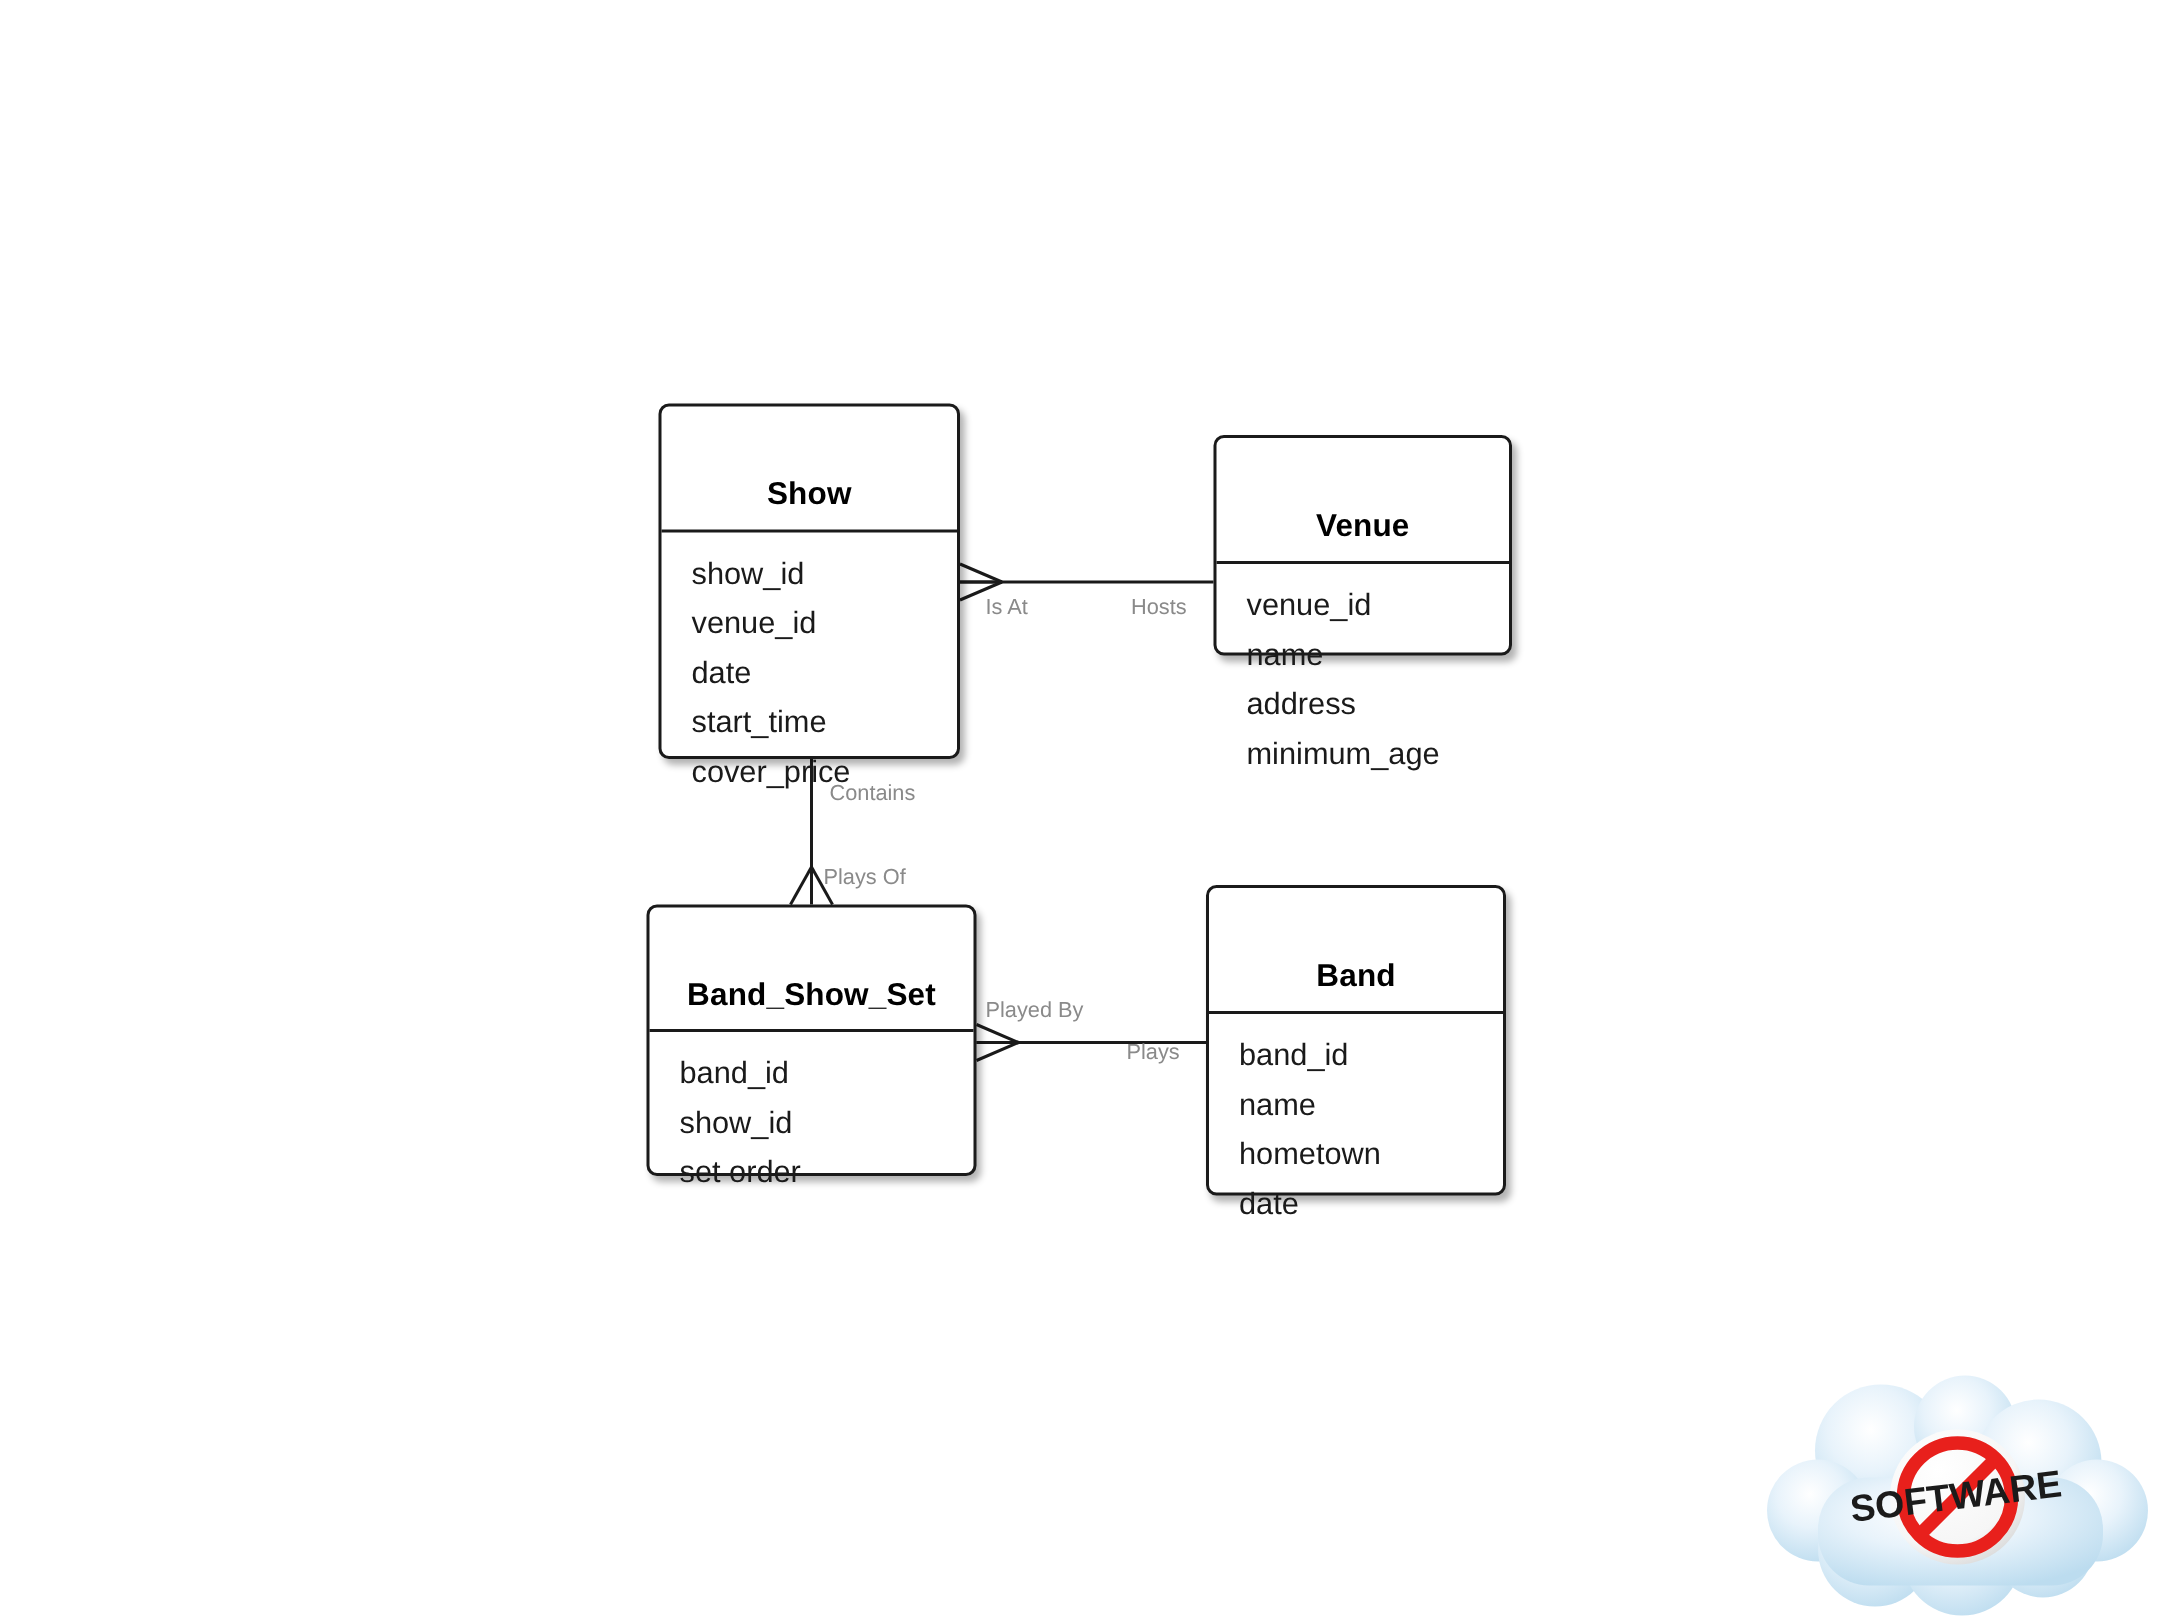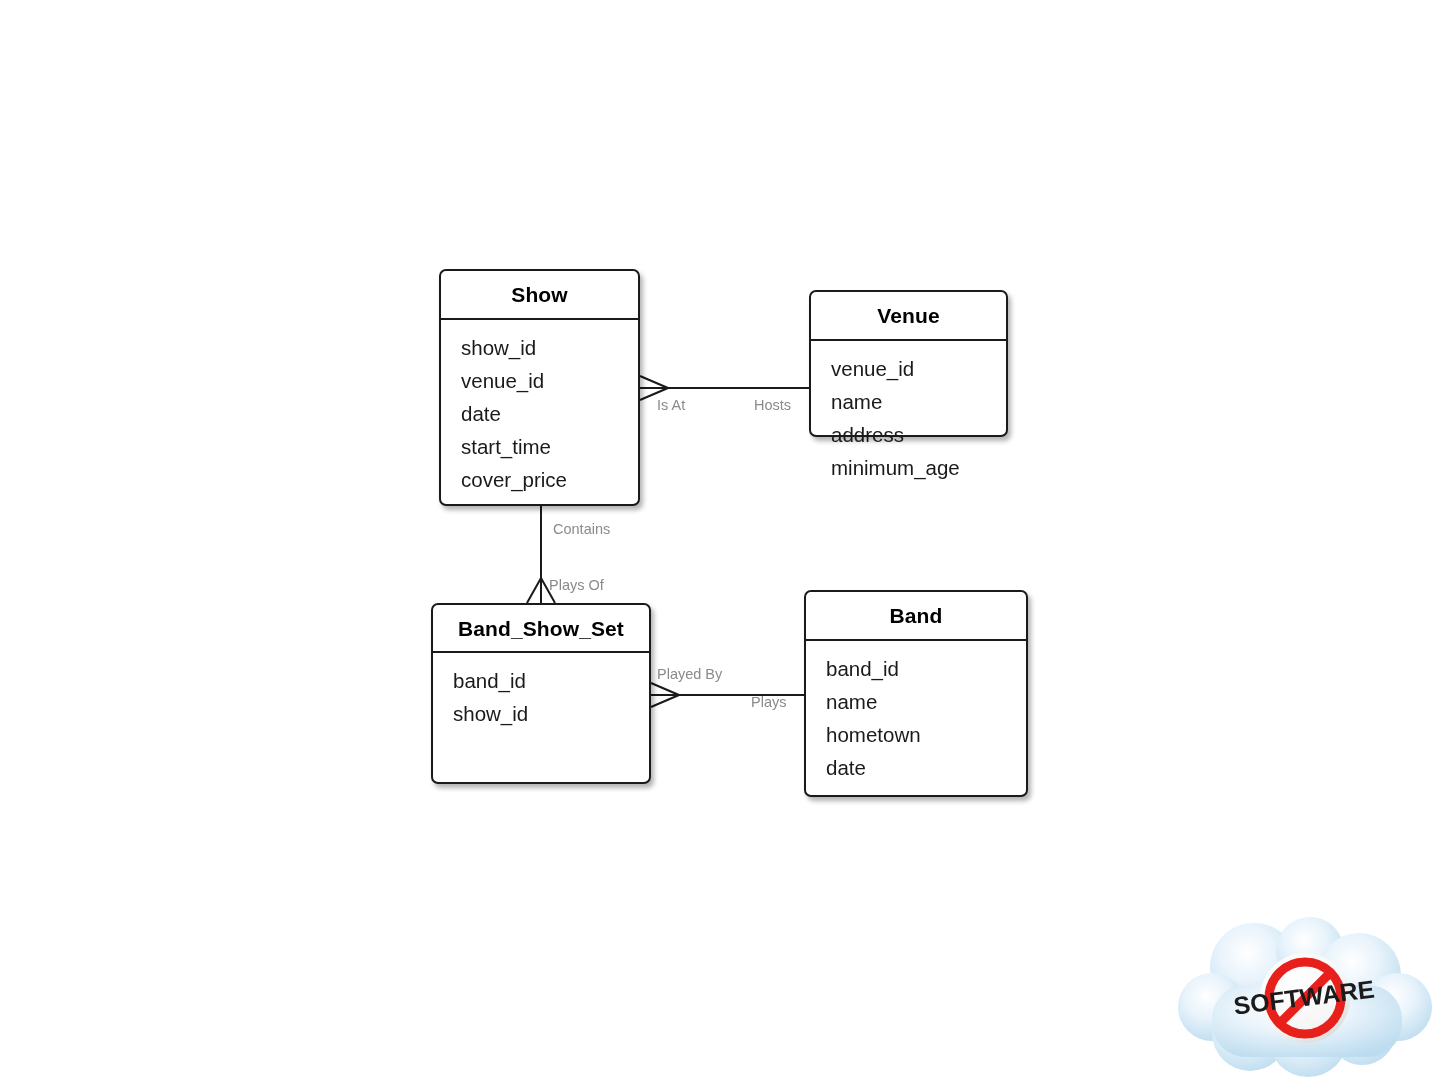--- a/index.html
+++ b/index.html
@@ -31,20 +31,21 @@
     box-sizing: border-box;
     z-index: 5;
   }
   .entity-title {
     text-align: center;
     font-weight: bold;
     font-size: 21px;
     color: #000000;
     letter-spacing: 0.1px;
     box-sizing: border-box;
+    margin-top: 35px;
   }
   .entity-divider {
     height: 2px;
     background: #1a1a1a;
     width: 100%;
   }
   .entity-attrs {
     padding: 11px 11px 12px 20px;
     box-sizing: border-box;
   }
@@ -55,21 +56,21 @@
     white-space: nowrap;
   }
 
   
   #entity-show      { left: 439px; top: 269px; width: 201px; height: 237px; }
   #entity-show .entity-title   { padding: 12px 0 11px; }
   #entity-venue     { left: 809px; top: 290px; width: 199px; height: 147px; }
   #entity-venue .entity-title  { padding: 12px 0 11px; }
   #entity-bss       { left: 431px; top: 603px; width: 220px; height: 181px; }
   #entity-bss .entity-title    { padding: 12px 0 10px; }
-  #entity-band      { left: 804px; top: 590px; width: 224px; height: 207px; }
+  #entity-band      { left: 804px; top: 590px; width: 200px; height: 207px; }
   #entity-band .entity-title   { padding: 12px 0 11px; }
 
   
   .conn-svg {
     position: absolute;
     inset: 0;
     width: 1440px;
     height: 1080px;
     z-index: 2;
     pointer-events: none;
@@ -160,20 +161,21 @@
       <div class="attr">minimum_age</div>
     </div>
   </div>
 
   <div class="entity" id="entity-bss">
     <div class="entity-title">Band_Show_Set</div>
     <div class="entity-divider"></div>
     <div class="entity-attrs">
       <div class="attr">band_id</div>
       <div class="attr">show_id</div>
+      <div class="attr">set order</div>
     </div>
   </div>
 
   <div class="entity" id="entity-band">
     <div class="entity-title">Band</div>
     <div class="entity-divider"></div>
     <div class="entity-attrs">
       <div class="attr">band_id</div>
       <div class="attr">name</div>
       <div class="attr">hometown</div>

